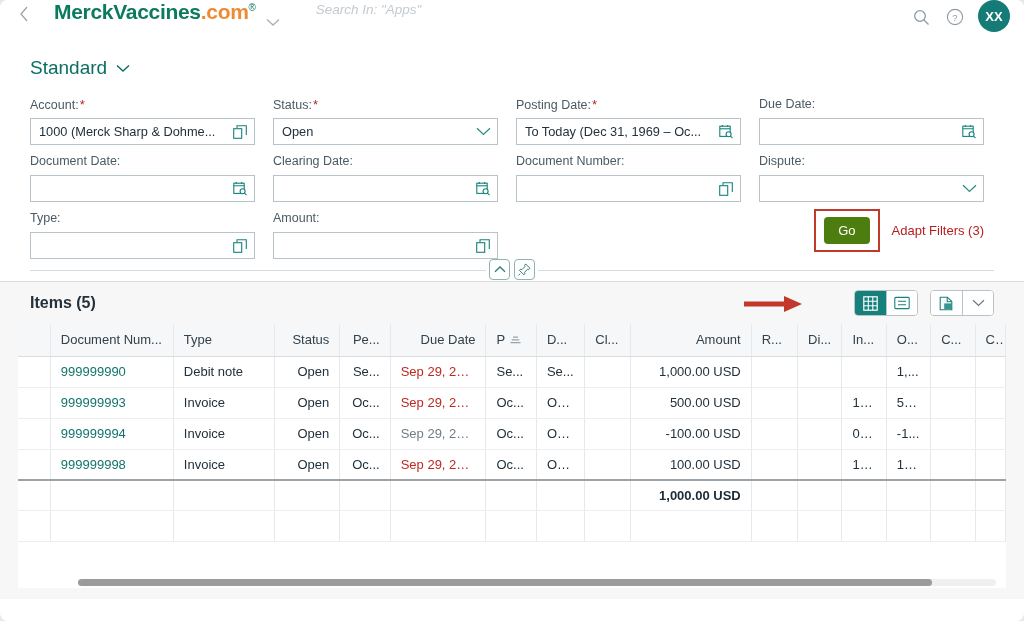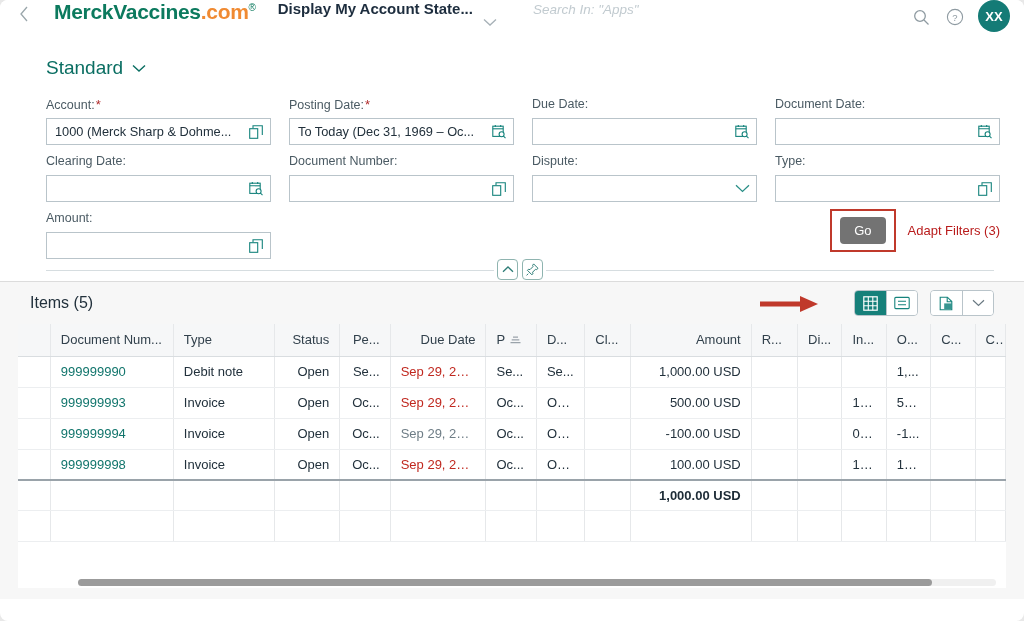--- a/index.html
+++ b/index.html
@@ -101,21 +101,20 @@
     margin-left: 6px;
     cursor: pointer;
     flex: 0 0 auto;
   }
 
   
   .filter-area {
     background: #ffffff;
     padding: 0 30px;
     position: relative;
-    margin-left: 16px;
   }
   .variant-row {
     padding: 13px 0 9px 0;
     display: flex;
     align-items: center;
   }
   .variant-title {
     font-size: 19px;
     color: #0a6e62;
     font-weight: normal;
@@ -176,21 +175,21 @@
     justify-content: flex-end;
     height: 48px;
   }
   .go-highlight {
     border: 2px solid #c0392b;
     padding: 6px 8px;
     display: flex;
     align-items: center;
   }
   .go-btn {
-    background: #737373;
+    background: #4d7c0f;
     color: #ffffff;
     font-size: 13px;
     border: none;
     border-radius: 4px;
     padding: 6px 14px;
     cursor: pointer;
     font-family: "Liberation Sans", sans-serif;
   }
   .adapt-link {
     font-size: 13px;
@@ -250,21 +249,21 @@
   .table-toolbar {
     height: 42px;
     display: flex;
     align-items: center;
     justify-content: space-between;
     padding: 0 12px 0 12px;
   }
   .items-title {
     font-size: 16px;
     color: #22313c;
-    font-weight: normal;
+    font-weight: bold;
   }
   .toolbar-right { display: flex; align-items: center; gap: 12px; }
   .seg {
     display: flex;
     border: 1px solid #b9c4ca;
     border-radius: 4px;
     overflow: hidden;
     height: 26px;
   }
   .seg-btn {
@@ -370,21 +369,20 @@
     <div class="nav-back">
       <svg width="10" height="16" viewBox="0 0 10 16" fill="none">
         <path d="M8 1L2 8l6 7" stroke="currentColor" stroke-width="1.3" fill="none"></path>
       </svg>
     </div>
 
     <div class="brand">
       <span class="b-green">MerckVaccines</span><span class="b-orange">.com</span><span class="b-reg">®</span>
     </div>
 
-    <div class="app-title">Display My Account State...</div>
 
     <div class="title-chevron">
       <svg width="14" height="9" viewBox="0 0 14 9" fill="none">
         <path d="M1 1.5L7 7l6-5.5" stroke="currentColor" stroke-width="1.3" fill="none"></path>
       </svg>
     </div>
 
     <div class="shell-search">
       <input type="text" placeholder="Search In: &quot;Apps&quot;" style="">
     </div>
@@ -427,20 +425,33 @@
           <span class="val">1000 (Merck Sharp &amp; Dohme...</span>
           <span class="f-icon">
             <svg width="14" height="14" viewBox="0 0 14 14" fill="none">
               <rect x="0.7" y="3.7" width="8" height="9.6" stroke="currentColor" stroke-width="1.1"></rect>
               <path d="M4 3.2V0.7h9.3V10" stroke="currentColor" stroke-width="1.1" fill="none"></path>
             </svg>
           </span>
         </div>
       </div>
 
+      <div class="field">
+        <div class="field-label">
+          <span>Status:</span><span class="req-star">*</span>
+        </div>
+        <div class="field-input">
+          <span class="val">Open</span>
+          <span class="f-icon chev">
+            <svg width="15" height="9" viewBox="0 0 15 9" fill="none">
+              <path d="M1 1.3L7.5 7.4 14 1.3" stroke="currentColor" stroke-width="1.3" fill="none"></path>
+            </svg>
+          </span>
+        </div>
+      </div>
 
       <div class="field">
         <div class="field-label">
           <span>Posting Date:</span><span class="req-star">*</span>
         </div>
         <div class="field-input">
           <span class="val">To Today (Dec 31, 1969 – Oc...</span>
           <span class="f-icon">
             <svg width="15" height="15" viewBox="0 0 15 15" fill="none">
               <rect x="0.8" y="2.2" width="10.4" height="10.2" stroke="currentColor" stroke-width="1.1"></rect>

